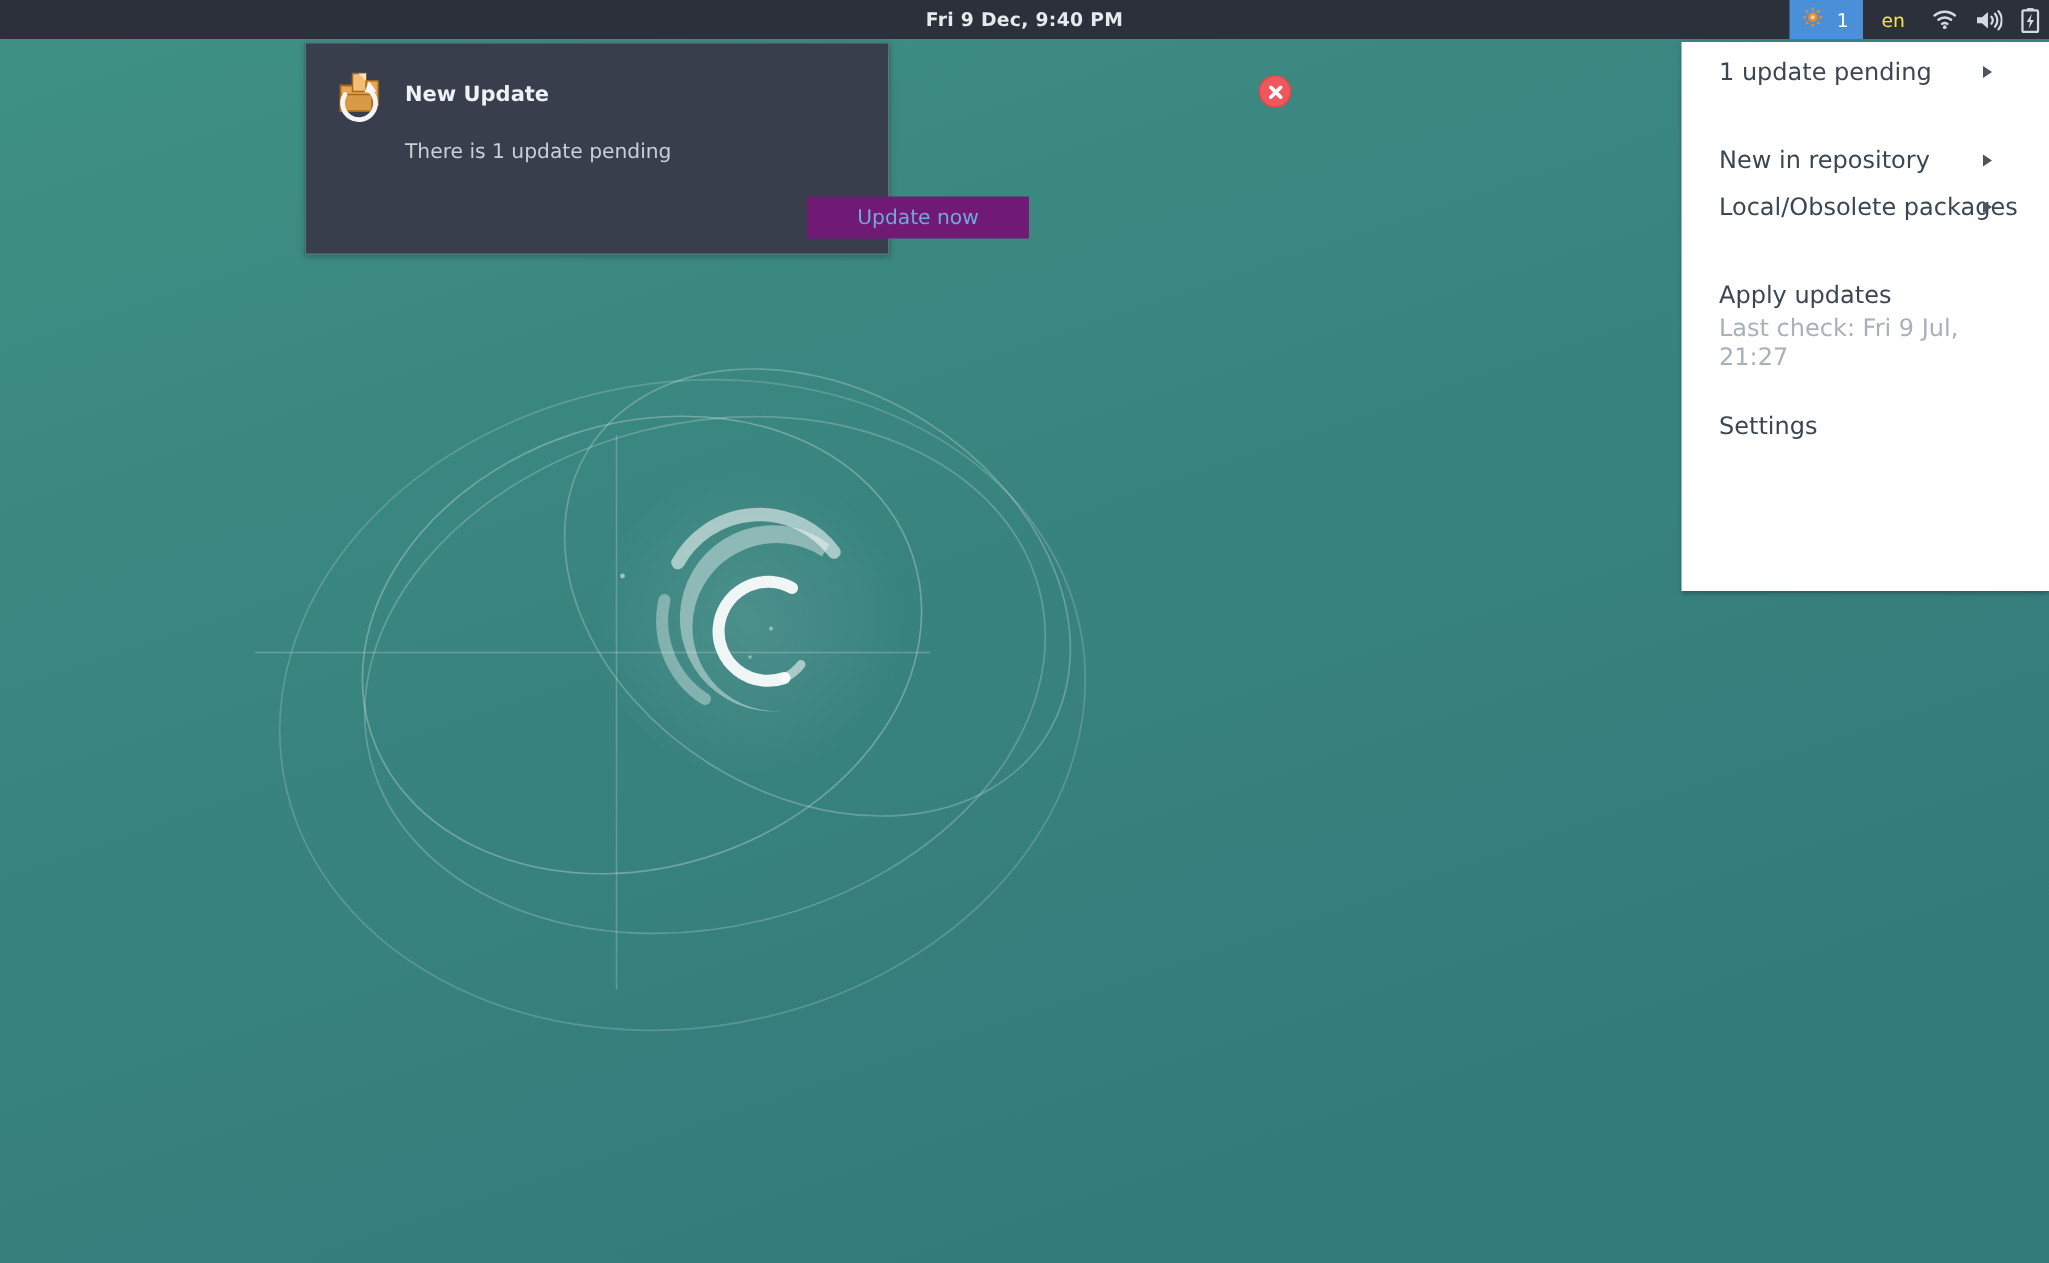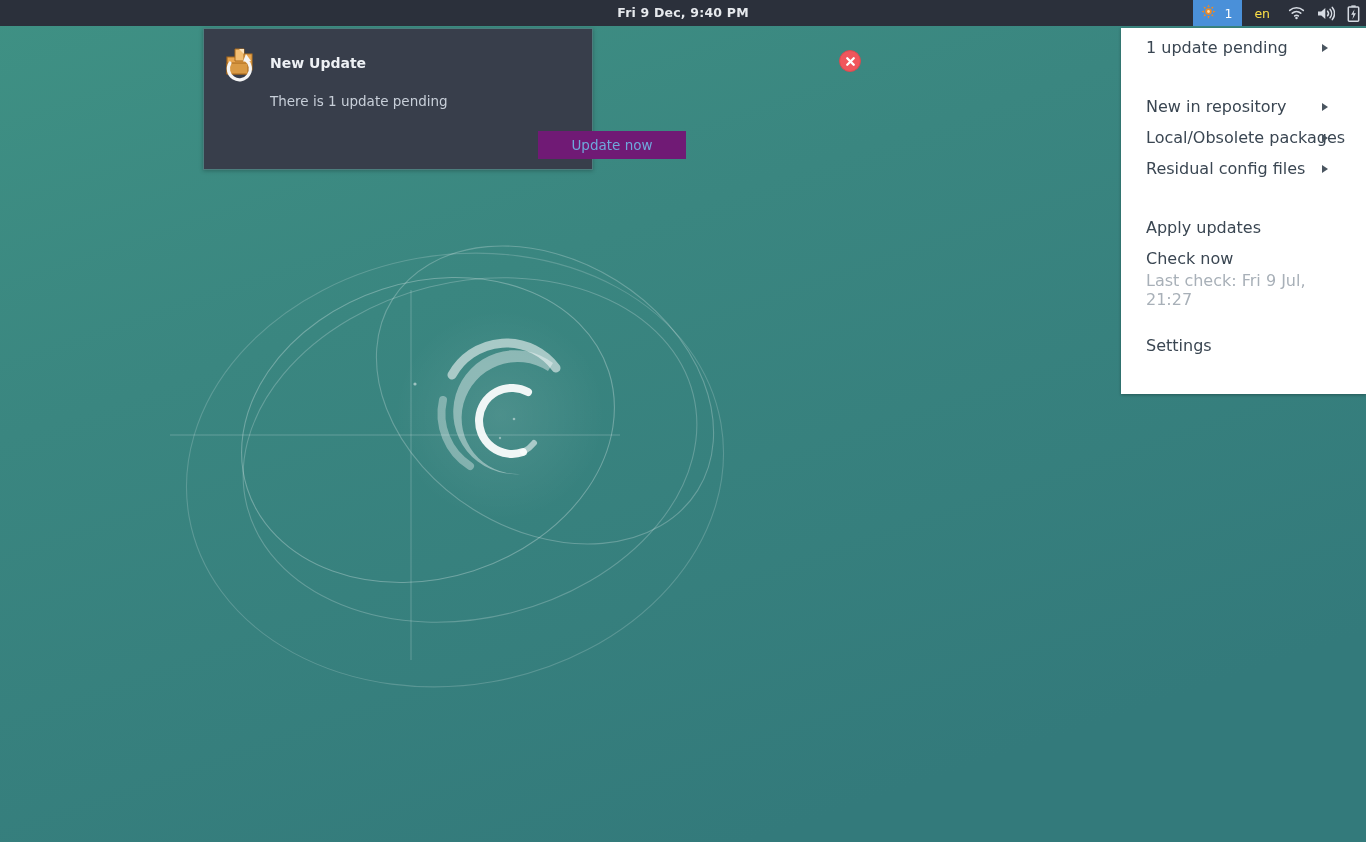--- a/index.html
+++ b/index.html
@@ -349,35 +349,28 @@
     <div class="menu-item">
       <span>New in repository</span>
       <span class="menu-arrow"></span>
     </div>
 
     <div class="menu-item">
       <span>Local/Obsolete packages</span>
       <span class="menu-arrow"></span>
     </div>
 
-    <div class="menu-item">
-      <span>Residual config files</span>
-      <span class="menu-arrow"></span>
-    </div>
 
 
     <div class="menu-gap-large"></div>
 
     <div class="menu-item">
       <span>Apply updates</span>
     </div>
 
-    <div class="menu-item">
-      <span>Check now</span>
-    </div>
 
     <div class="menu-item disabled">
       <span>Last check: Fri 9 Jul, 21:27</span>
     </div>
 
     <div class="menu-gap-small"></div>
 
     <div class="menu-item">
       <span>Settings</span>
     </div>

